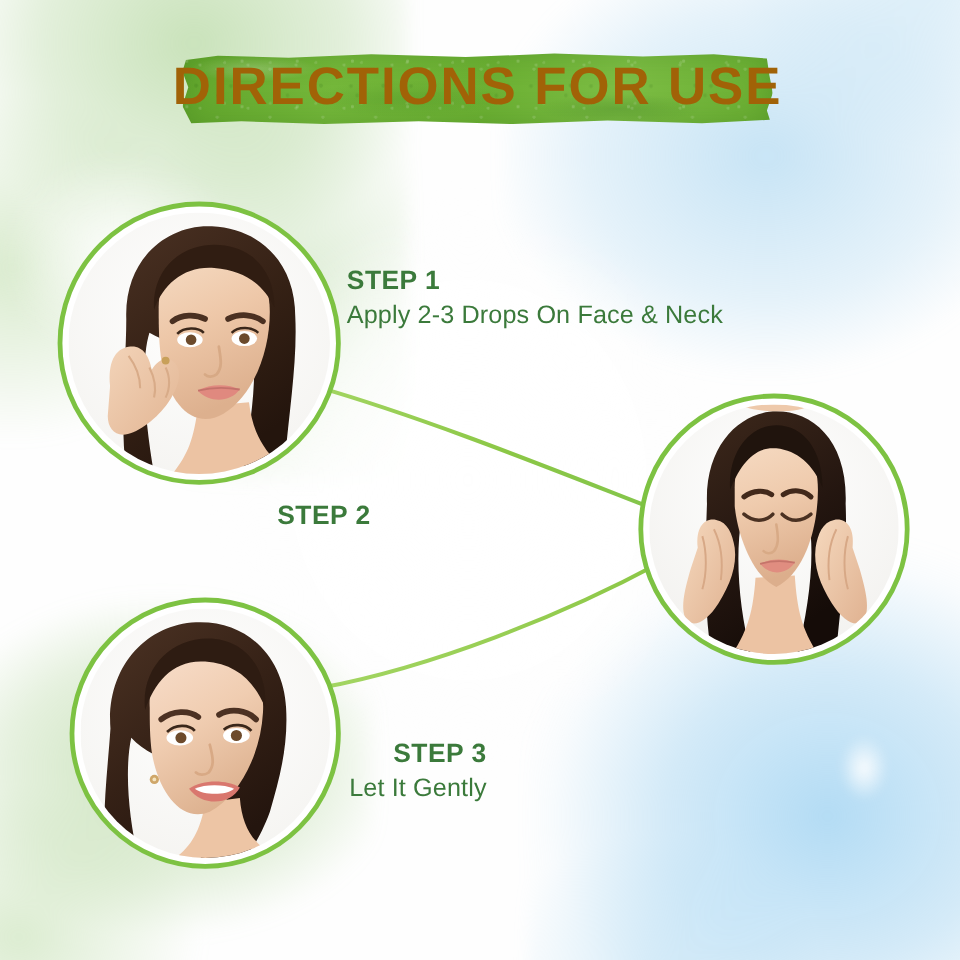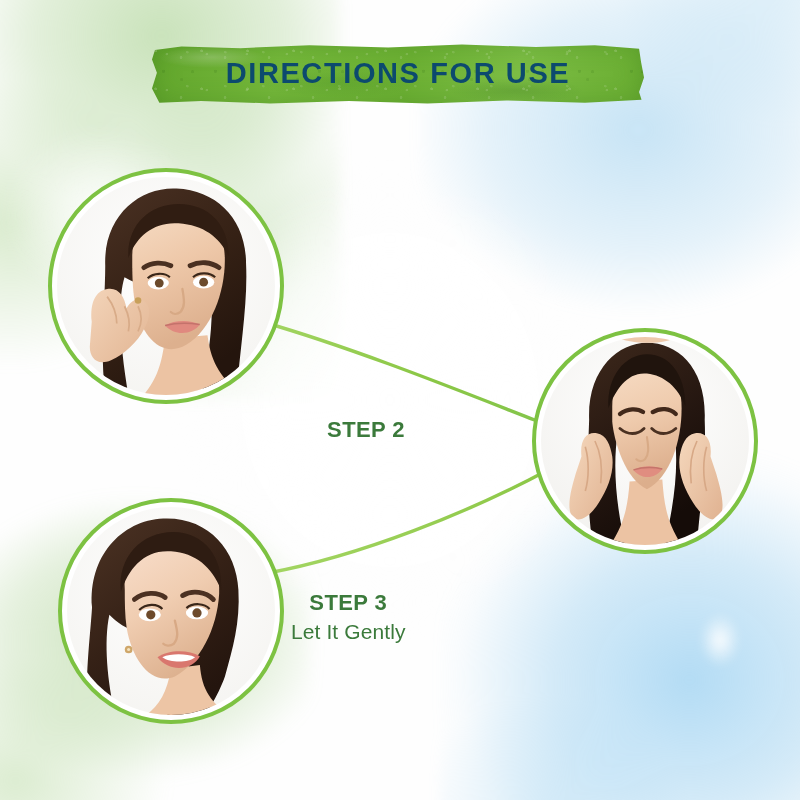--- a/index.html
+++ b/index.html
@@ -96,36 +96,36 @@
       radial-gradient(circle at 93% 24%, rgba(255,255,255,.22) 0 1.1px, transparent 1.5px);
     background-size:46px 38px, 52px 44px, 40px 36px, 58px 48px, 44px 40px, 50px 42px, 38px 34px;
     clip-path:polygon(
       0.6% 10%, 6% 4%, 18% 7%, 32% 2%, 48% 6%, 63% 1%, 78% 5%, 90% 2%, 99% 8%,
       99.4% 30%, 100% 56%, 99% 80%, 99.5% 93%, 88% 98%, 72% 94%, 56% 99%,
       40% 95%, 24% 99%, 10% 95%, 1.5% 98%, 0% 74%, 1% 48%, 0% 26%);
   }
   #banner .title-text {
     position:absolute; inset:0;
     display:flex; align-items:center; justify-content:center;
-    color:#0c4a6e;
-    font-size:29px; font-weight:bold;
+    color:#a16207;
+    font-size:44px; font-weight:bold;
     letter-spacing:1.6px;
     text-transform:uppercase;
     white-space:nowrap;
     padding-bottom:2px;
   }
 
   
   .step-text { position:absolute; color:#3b7a3b; }
   .step-label { font-size:22px; font-weight:bold; letter-spacing:.4px; line-height:1.05; }
   .step-desc  { font-size:21px; font-weight:normal; letter-spacing:.1px; line-height:1.3; margin-top:4px; }
 
   #step1-text { left:289px; top:222px; text-align:left; }
-  #step2-text { left:215px; top:418px; width:302px; text-align:center; }
-  #step3-text { left:291px; top:591px; text-align:center; }
+  #step2-text { left:231px; top:418px; width:302px; text-align:left; }
+  #step3-text { left:291px; top:616px; text-align:right; }
 
   
   #connectors { position:absolute; left:0; top:0; width:800px; height:800px; }
 
   
   .circle {
     position:absolute; border-radius:50%;
     background:#ffffff;
     border:4px solid #7dc242;
     overflow:hidden;
@@ -228,20 +228,24 @@
         <path d="M36 150 C34 130 40 118 52 116 C64 114 70 124 72 136 C78 126 86 124 92 130 C98 136 96 148 90 158 C84 170 70 184 56 190 C42 196 34 188 34 176 Z" fill="url(#hand1)"></path>
         <path d="M52 124 C58 132 62 142 62 152" stroke="#d8ab88" stroke-width="1.8" fill="none"></path>
         <path d="M70 134 C74 142 76 152 74 160" stroke="#d8ab88" stroke-width="1.8" fill="none"></path>
         <path d="M84 134 C88 142 88 152 84 160" stroke="#d8ab88" stroke-width="1.8" fill="none"></path>
 
         <circle cx="84" cy="128" r="3.4" fill="#c8a05a"></circle>
       </svg>
     </div>
   </div>
 
+  <div class="step-text" id="step1-text">
+    <div class="step-label">STEP 1</div>
+    <div class="step-desc">Apply 2-3 Drops On Face &amp; Neck</div>
+  </div>
 
   <div class="circle" id="circle2">
     <div class="inner">
       <svg class="photo" viewBox="0 0 216 216">
         <defs>
           <radialGradient id="bg2" cx="50%" cy="35%" r="72%">
             <stop offset="0%" stop-color="#ffffff"></stop>
               <stop offset="100%" stop-color="#f2f1ee"></stop>
           </radialGradient>
           <linearGradient id="skin2" x1="0" y1="0" x2="0.2" y2="1">

